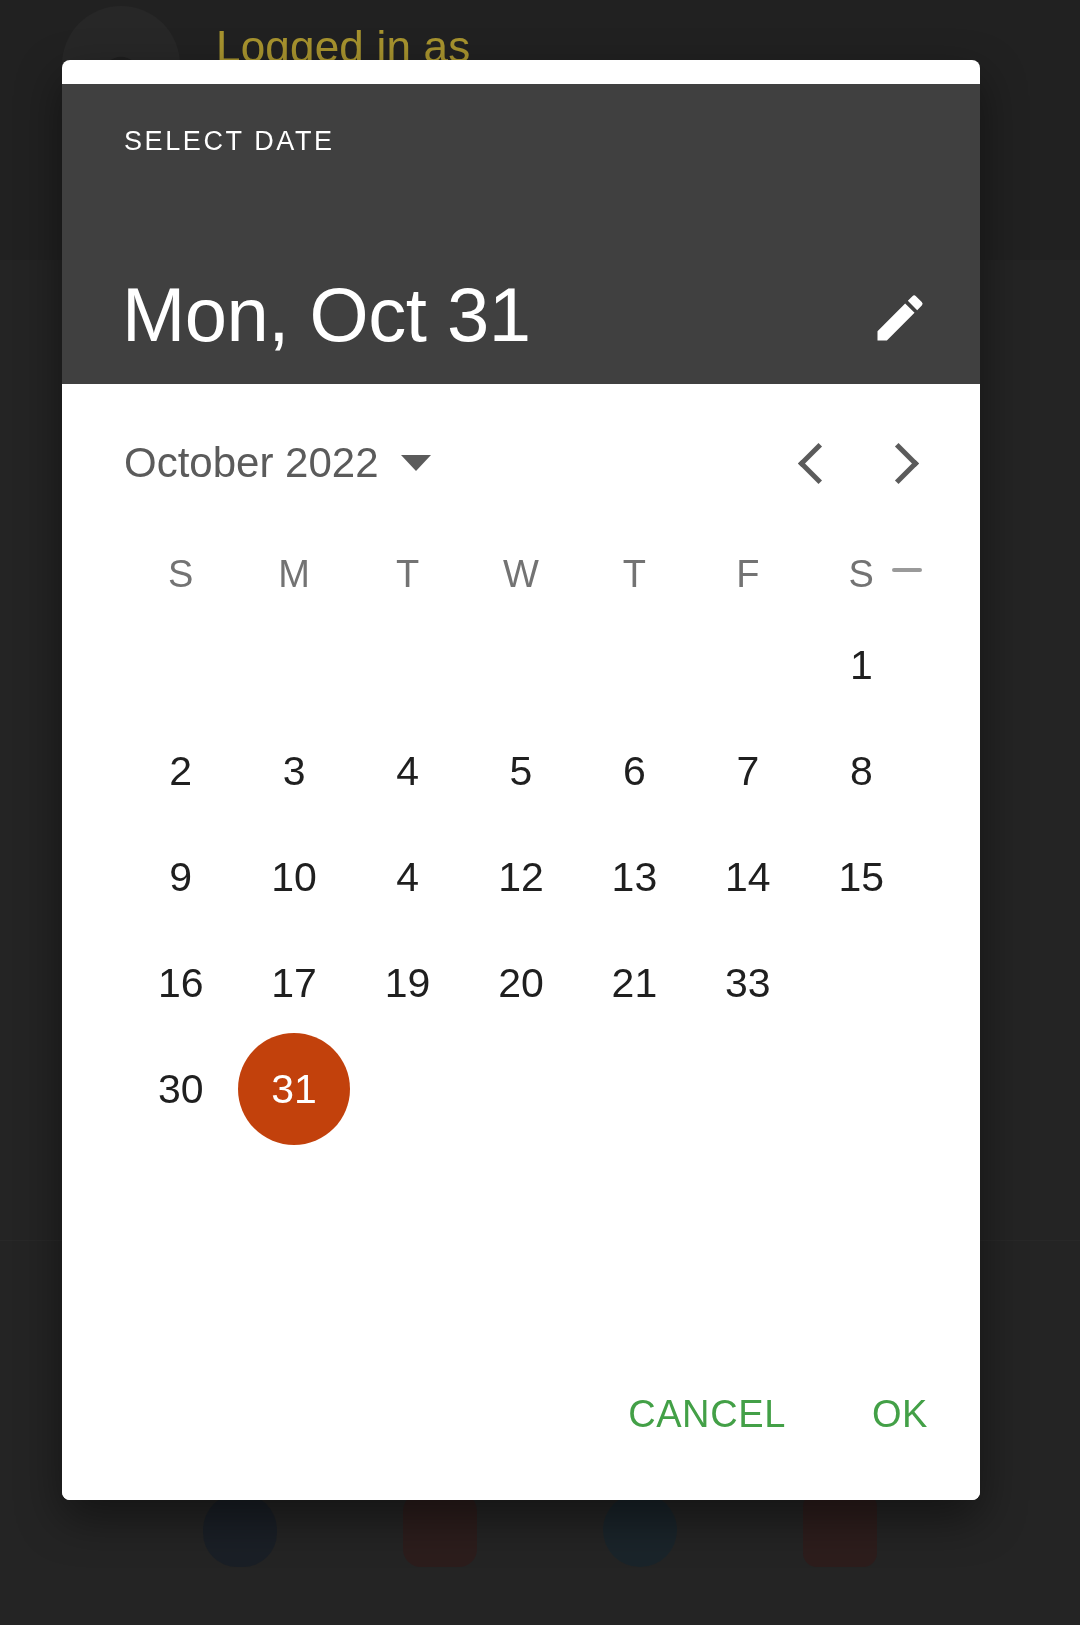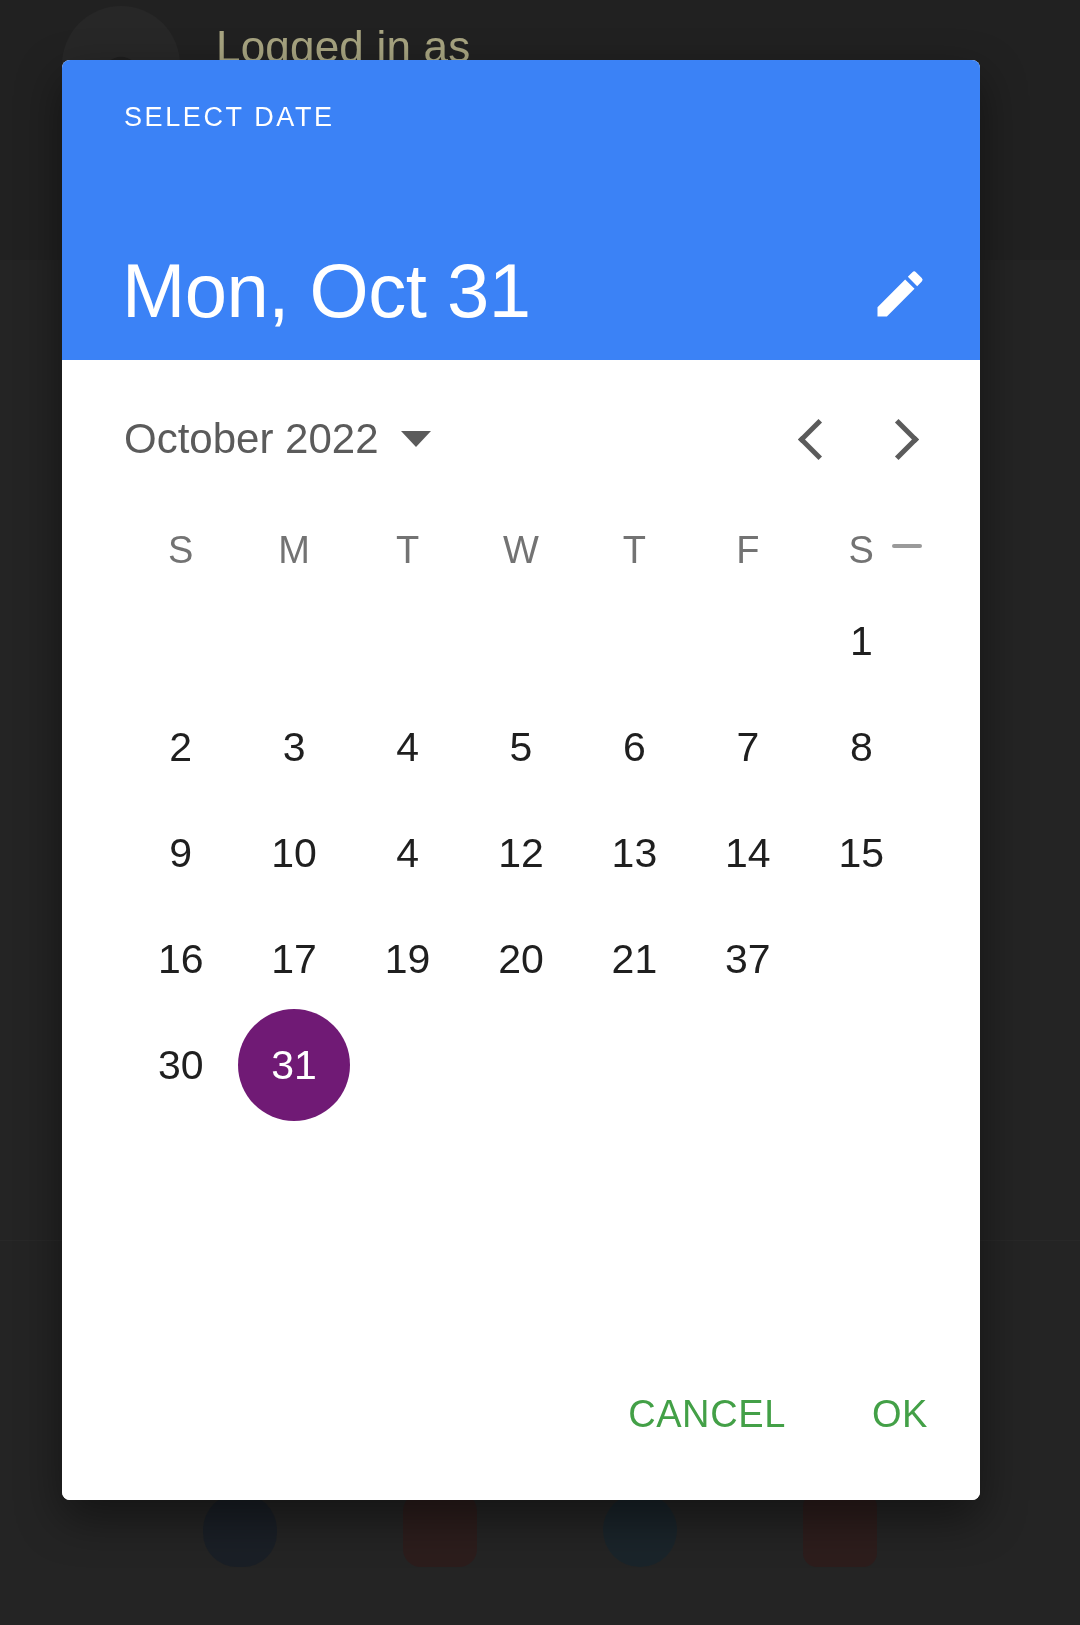--- a/index.html
+++ b/index.html
@@ -46,21 +46,21 @@
     width: 34px;
     height: 34px;
     border-radius: 50%;
     background: #2e2e2e;
   }
   #bd-loggedin {
     position: absolute;
     left: 216px;
     top: 22px;
     font-size: 44px;
-    color: #fef9c3;
+    color: #fde047;
     letter-spacing: 0.2px;
     white-space: nowrap;
   }
   #bd-divider {
     position: absolute;
     left: 0; right: 0;
     top: 1240px;
     height: 1px;
     background: #3d3d3d;
   }
@@ -100,24 +100,25 @@
     background: #ffffff;
     border-radius: 8px;
     overflow: hidden;
     box-shadow: 0 18px 46px rgba(0,0,0,0.45);
     display: flex;
     flex-direction: column;
   }
 
   
   #dialog-header {
-    background: #3b82f6;
+    background: #404040;
     height: 300px;
     flex: 0 0 auto;
     position: relative;
+    margin-top: 24px;
   }
   #header-eyebrow {
     position: absolute;
     left: 62px;
     top: 42px;
     font-size: 27px;
     letter-spacing: 2.6px;
     color: #ffffff;
     font-weight: 400;
   }
@@ -242,21 +243,21 @@
     font-family: inherit;
     font-size: 41px;
     color: #1f1f1f;
     cursor: pointer;
     display: flex;
     align-items: center;
     justify-content: center;
     padding: 0;
   }
   .day-btn.selected {
-    background: #701a75;
+    background: #c2410c;
     color: #ffffff;
   }
   .day-cell.empty { }
   #scroll-indicator {
     position: absolute;
     right: -4px;
     top: 32px;
     width: 30px;
     height: 4px;
     background: #9a9a9a;
@@ -411,21 +412,21 @@
             <div class="day-cell">
               <button class="day-btn">19</button>
             </div>
             <div class="day-cell">
               <button class="day-btn">20</button>
             </div>
             <div class="day-cell">
               <button class="day-btn">21</button>
             </div>
             <div class="day-cell">
-              <button class="day-btn">37</button>
+              <button class="day-btn">33</button>
             </div>
           </div>
           <div class="cal-row">
             <div class="day-cell">
               <button class="day-btn">30</button>
             </div>
             <div class="day-cell">
               <button class="day-btn selected">31</button>
             </div>
             <div class="day-cell empty"></div>

